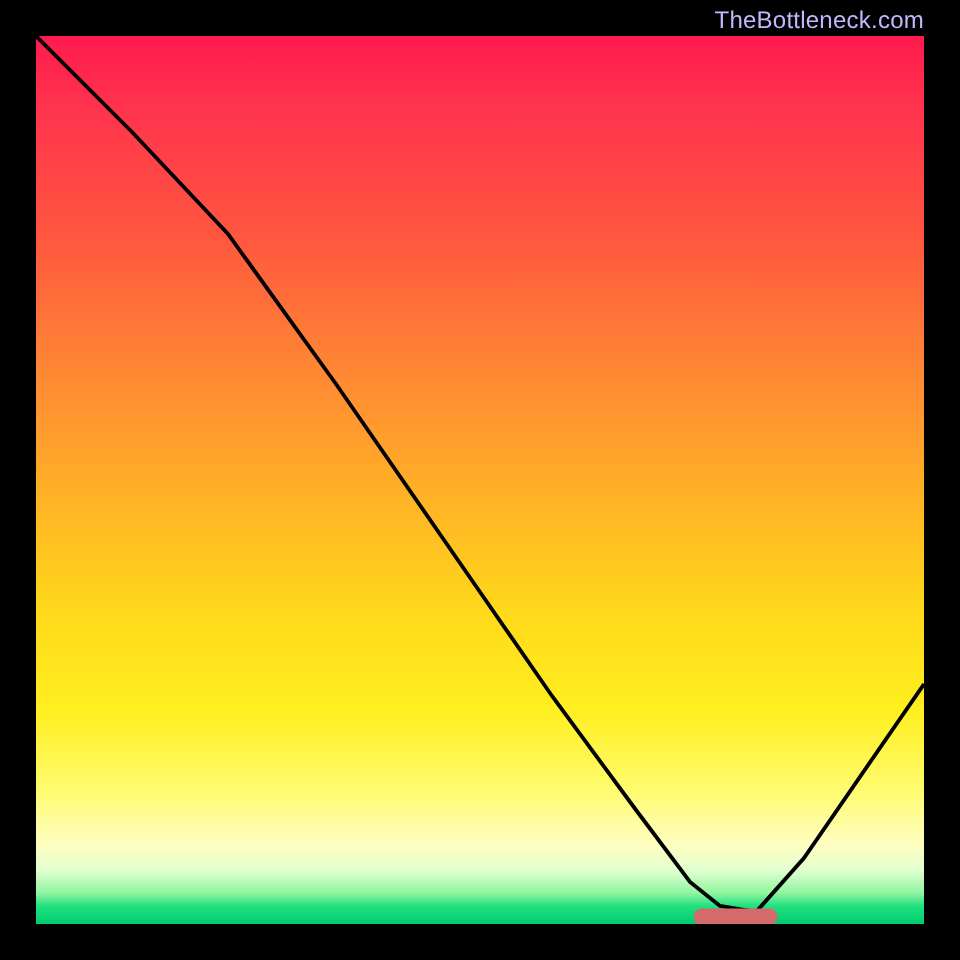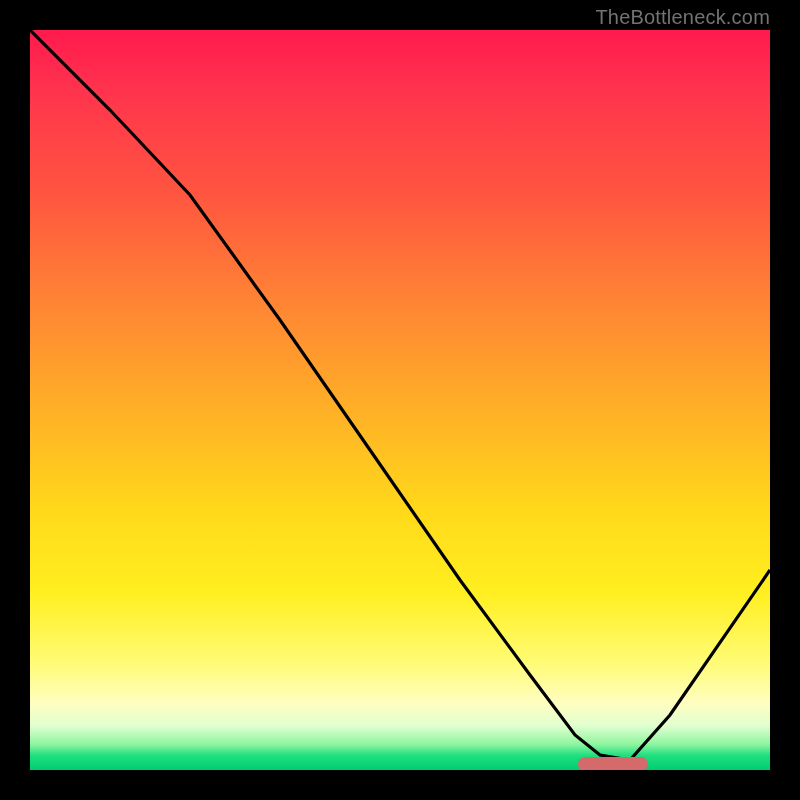--- a/index.html
+++ b/index.html
@@ -60,21 +60,21 @@
   }
   .marker {
     position: absolute;
     background: #d46a6a;
     border-radius: 8px;
   }
   .watermark {
     position: absolute;
     top: 6px;
     right: 30px;
-    color: #737373;
+    color: #c4b5fd;
     font-size: 20px;
     font-weight: normal;
     letter-spacing: 0.2px;
   }
 </style>
 </head>
 <body>
 
 <div class="plot-area">
   <div class="gradient-bg"></div>

